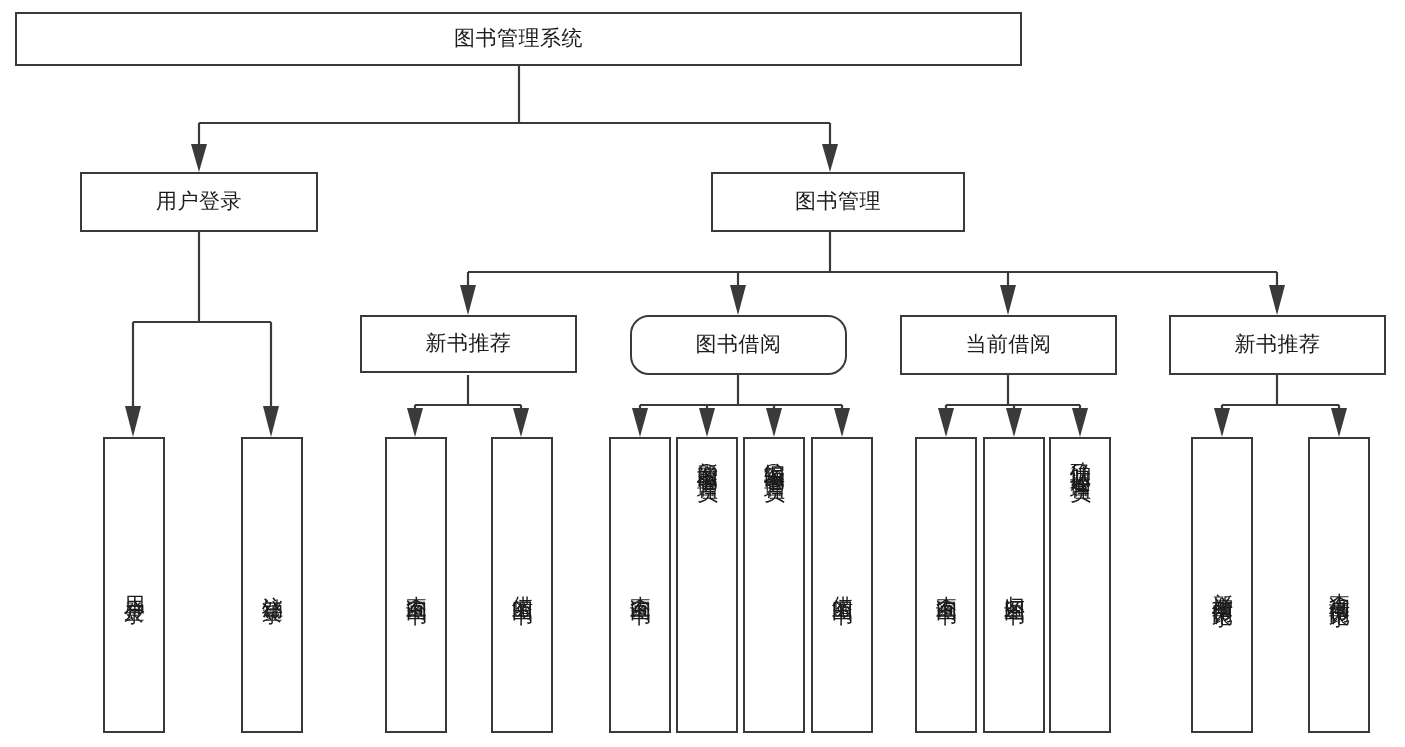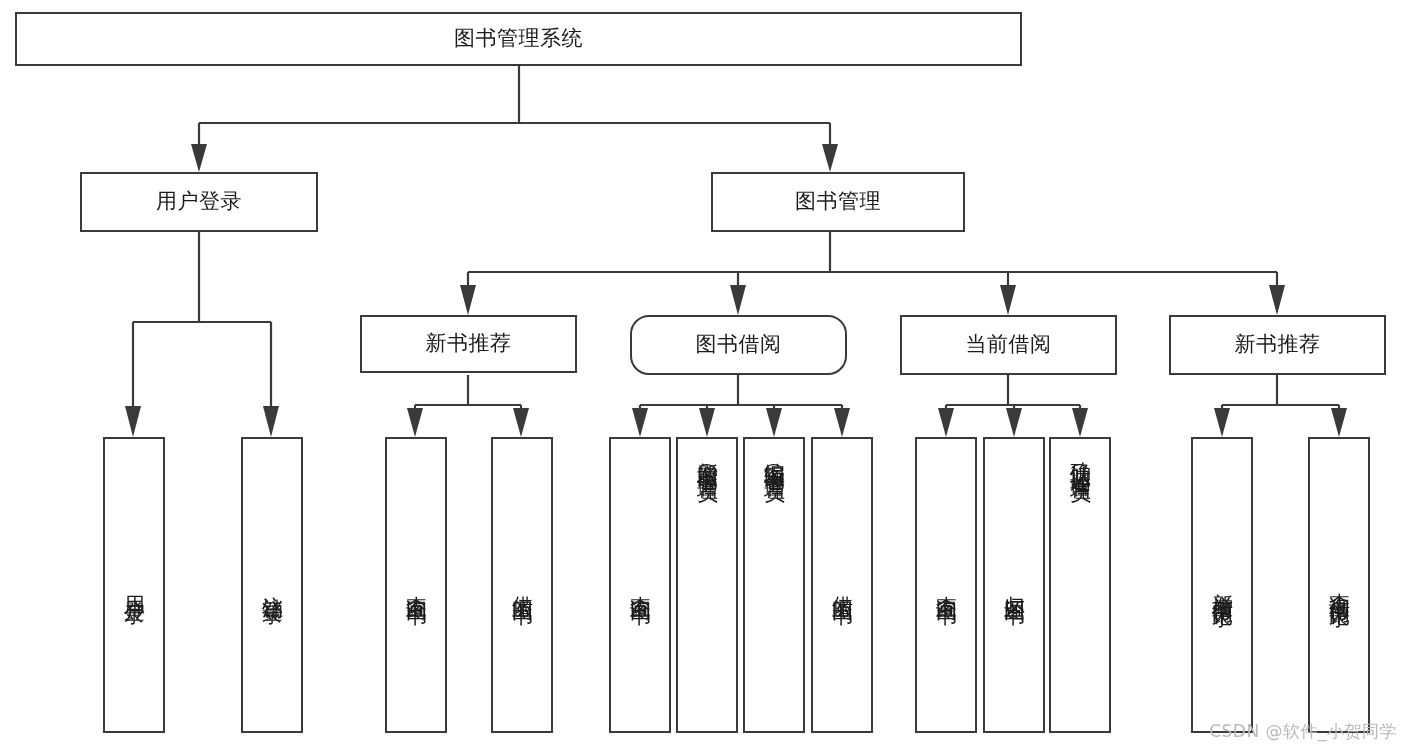--- a/index.html
+++ b/index.html
@@ -224,15 +224,14 @@
   </div>
 
   <div class="node v vcenter" style="left:1191px; top:437px; width:62px; height:296px;">
     <span class="vtext">新增借阅记录</span>
   </div>
 
   <div class="node v vcenter" style="left:1308px; top:437px; width:62px; height:296px;">
     <span class="vtext">查询借阅记录</span>
   </div>
 
-  <div id="watermark">CSDN @软件_小贺同学</div>
 
 </div>
 
 </body></html>

